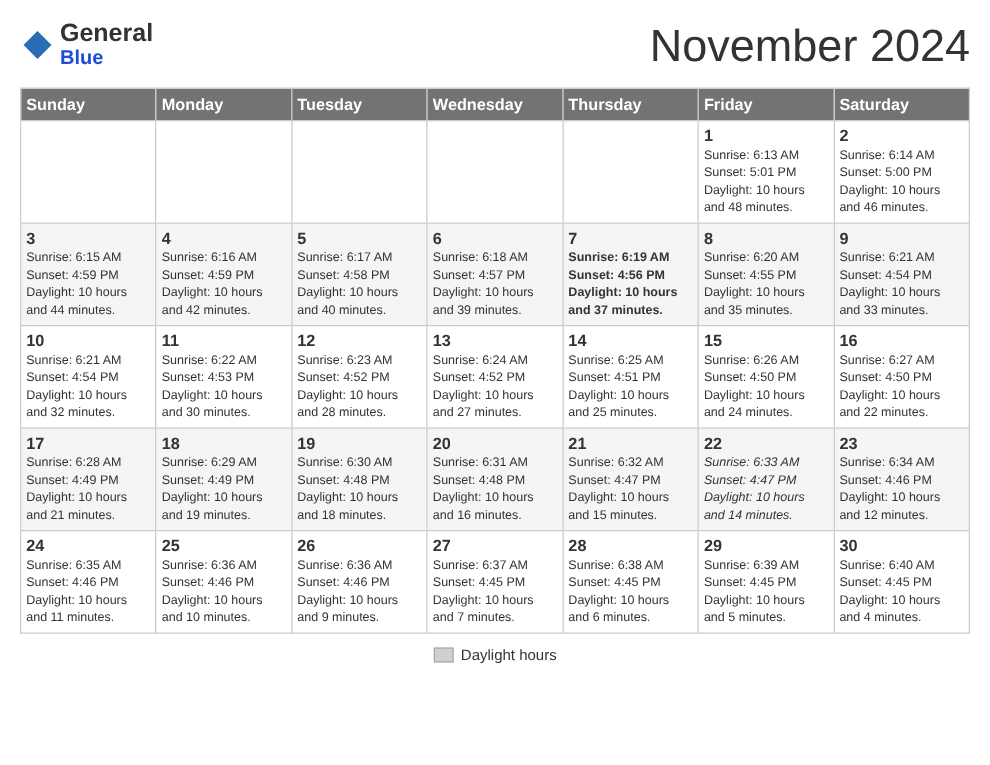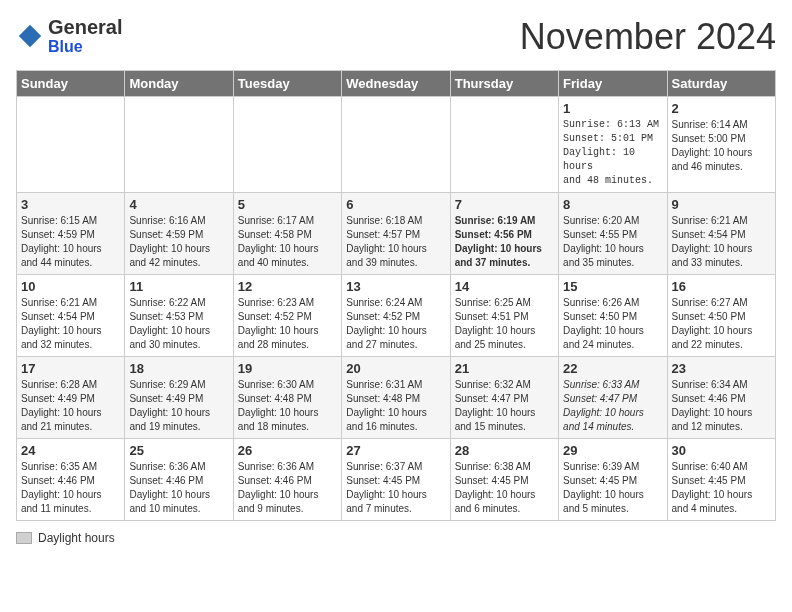--- a/index.html
+++ b/index.html
@@ -93,20 +93,21 @@
     .empty-cell {
       background: #fff !important;
     }
     .legend {
       margin-top: 10px;
       font-size: 12px;
       color: #333;
       display: flex;
       align-items: center;
       gap: 6px;
+      justify-content: center;
     }
     .legend-box {
       width: 16px;
       height: 12px;
       background: #d0d0d0;
       display: inline-block;
       border: 1px solid #aaa;
     }
   </style>
 </head>
@@ -142,21 +143,21 @@
   </thead>
   <tbody id="calendar-body">
   <tr>
         <td class="empty-cell"></td>
         <td class="empty-cell"></td>
         <td class="empty-cell"></td>
         <td class="empty-cell"></td>
         <td class="empty-cell"></td>
         <td>
           <span class="day-number">1</span>
-          <div class="day-info" style="white-space: pre-line; font-family: Liberation Mono, monospace;">Sunrise: 6:13 AM
+          <div class="day-info" style="white-space: pre-line;">Sunrise: 6:13 AM
 Sunset: 5:01 PM
 Daylight: 10 hours
 and 48 minutes.</div>
         </td>
         <td>
           <span class="day-number">2</span>
           <div class="day-info" style="white-space: pre-line;">Sunrise: 6:14 AM
 Sunset: 5:00 PM
 Daylight: 10 hours
 and 46 minutes.</div>

